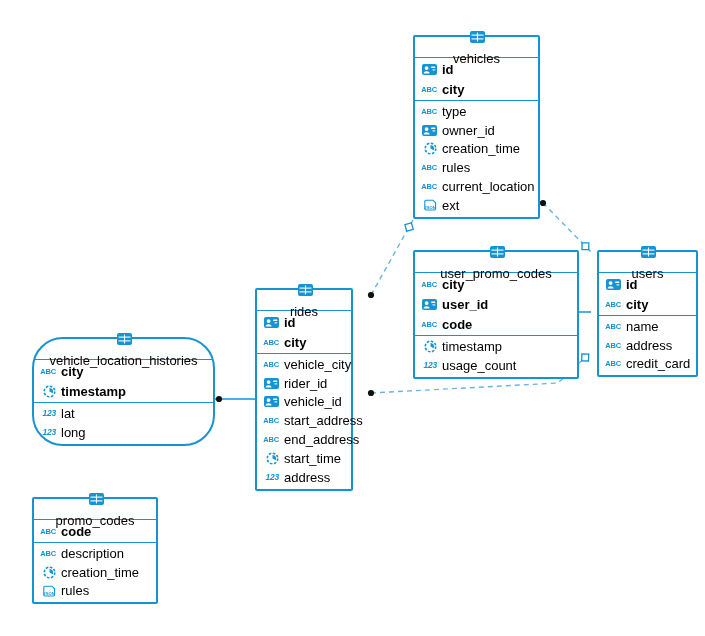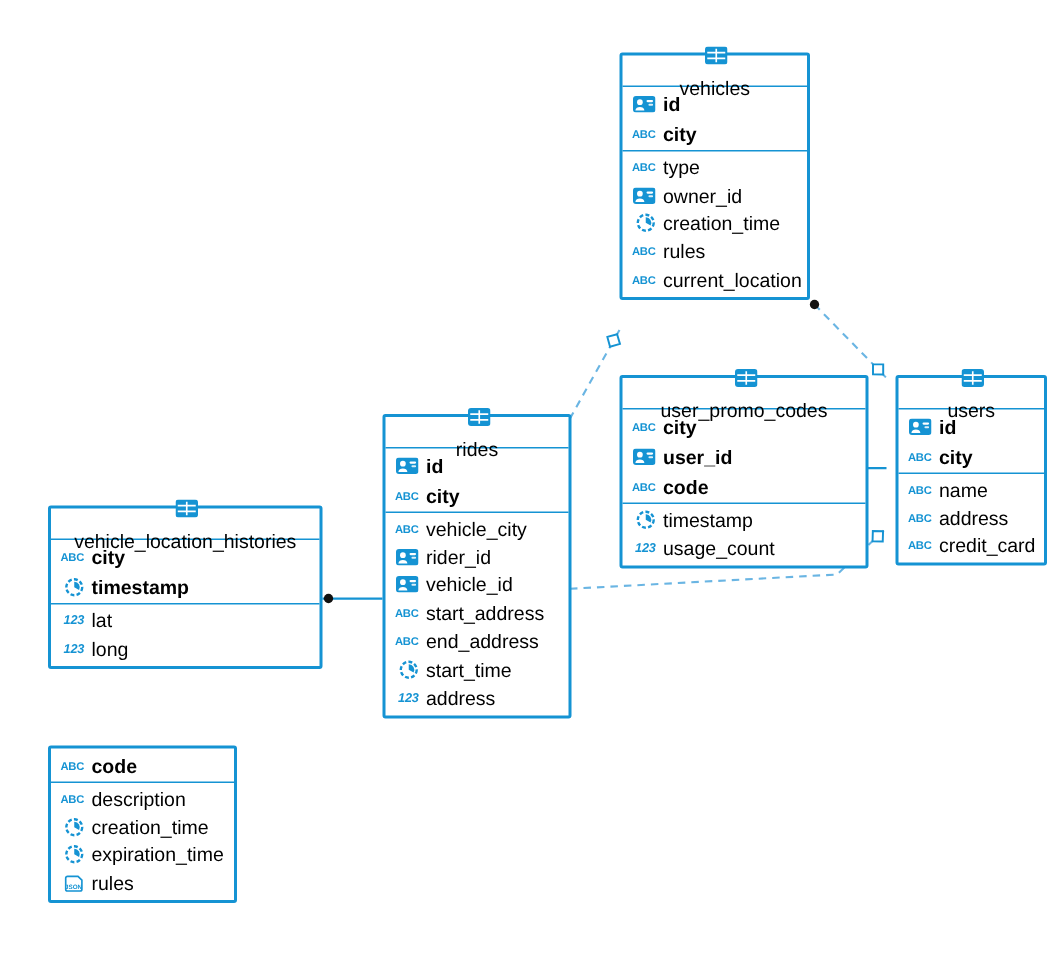--- a/index.html
+++ b/index.html
@@ -147,20 +147,29 @@
             <span class="glyph-abc">ABC</span>
           </span>
           <span>rules</span>
         </div>
         <div class="er-row">
           <span class="icon-box">
             <span class="glyph-abc">ABC</span>
           </span>
           <span>current_location</span>
         </div>
+        <div class="er-row">
+          <span class="icon-box">
+            <svg width="14" height="12" viewBox="0 0 14 12">
+              <path d="M3 1.2 h7 l2.6 2.6 v6 a1.2 1.2 0 0 1 -1.2 1.2 h-8.4 a1.2 1.2 0 0 1 -1.2 -1.2 v-7.4 a1.2 1.2 0 0 1 1.2 -1.2 z" fill="#fff" stroke="#1593d3" stroke-width="1.1"></path>
+              <text x="7" y="9.6" font-size="4.2" text-anchor="middle" fill="#1593d3" font-weight="bold">JSON</text>
+            </svg>
+          </span>
+          <span>ext</span>
+        </div>
       </div>
     </div>
     <div class="er-table" style="left: 413px; top: 250px; width: 166px;">
       <div class="er-header">
         <span class="icon-box">
           <svg width="15" height="12" viewBox="0 0 15 12">
             <rect width="15" height="12" rx="2" fill="#1593d3"></rect>
             <line x1="1.5" y1="4.1" x2="13.5" y2="4.1" stroke="#fff" stroke-width="1.1"></line>
             <line x1="1.5" y1="7.9" x2="13.5" y2="7.9" stroke="#fff" stroke-width="1.1"></line>
             <line x1="7.5" y1="1.5" x2="7.5" y2="10.5" stroke="#fff" stroke-width="1.1"></line>
@@ -258,21 +267,21 @@
           <span>address</span>
         </div>
         <div class="er-row">
           <span class="icon-box">
             <span class="glyph-abc">ABC</span>
           </span>
           <span>credit_card</span>
         </div>
       </div>
     </div>
-    <div class="er-table" style="left: 255px; top: 276px; width: 126px;">
+    <div class="er-table" style="left: 255px; top: 288px; width: 98px;">
       <div class="er-header">
         <span class="icon-box">
           <svg width="15" height="12" viewBox="0 0 15 12">
             <rect width="15" height="12" rx="2" fill="#1593d3"></rect>
             <line x1="1.5" y1="4.1" x2="13.5" y2="4.1" stroke="#fff" stroke-width="1.1"></line>
             <line x1="1.5" y1="7.9" x2="13.5" y2="7.9" stroke="#fff" stroke-width="1.1"></line>
             <line x1="7.5" y1="1.5" x2="7.5" y2="10.5" stroke="#fff" stroke-width="1.1"></line>
           </svg>
         </span>
         <span>rides</span>
@@ -350,21 +359,21 @@
           <span>start_time</span>
         </div>
         <div class="er-row">
           <span class="icon-box">
             <span class="glyph-123">123</span>
           </span>
           <span>address</span>
         </div>
       </div>
     </div>
-    <div class="er-table" style="left: 32px; top: 337px; width: 183px;">
+    <div class="er-table" style="left: 32px; top: 337px; width: 183px; border-radius: 31px;">
       <div class="er-header">
         <span class="icon-box">
           <svg width="15" height="12" viewBox="0 0 15 12">
             <rect width="15" height="12" rx="2" fill="#1593d3"></rect>
             <line x1="1.5" y1="4.1" x2="13.5" y2="4.1" stroke="#fff" stroke-width="1.1"></line>
             <line x1="1.5" y1="7.9" x2="13.5" y2="7.9" stroke="#fff" stroke-width="1.1"></line>
             <line x1="7.5" y1="1.5" x2="7.5" y2="10.5" stroke="#fff" stroke-width="1.1"></line>
           </svg>
         </span>
         <span>vehicle_location_histories</span>
@@ -395,20 +404,31 @@
         </div>
         <div class="er-row">
           <span class="icon-box">
             <span class="glyph-123">123</span>
           </span>
           <span>long</span>
         </div>
       </div>
     </div>
     <div class="er-table" style="left: 32px; top: 497px; width: 126px;">
+      <div class="er-header">
+        <span class="icon-box">
+          <svg width="15" height="12" viewBox="0 0 15 12">
+            <rect width="15" height="12" rx="2" fill="#1593d3"></rect>
+            <line x1="1.5" y1="4.1" x2="13.5" y2="4.1" stroke="#fff" stroke-width="1.1"></line>
+            <line x1="1.5" y1="7.9" x2="13.5" y2="7.9" stroke="#fff" stroke-width="1.1"></line>
+            <line x1="7.5" y1="1.5" x2="7.5" y2="10.5" stroke="#fff" stroke-width="1.1"></line>
+          </svg>
+        </span>
+        <span>promo_codes</span>
+      </div>
       <div class="key-section">
         <div class="er-row key">
           <span class="icon-box">
             <span class="glyph-abc">ABC</span>
           </span>
           <span>code</span>
         </div>
       </div>
       <div class="field-section">
         <div class="er-row">
@@ -421,29 +441,20 @@
           <span class="icon-box">
             <svg width="13" height="13" viewBox="0 0 13 13">
               <circle cx="6.5" cy="6.5" r="5.3" fill="none" stroke="#1593d3" stroke-width="1.6" stroke-dasharray="2.6 1.5"></circle>
               <path d="M6.5 6.5 L6.5 2.9 A3.6 3.6 0 0 1 9.7 8.3 Z" fill="#1593d3"></path>
             </svg>
           </span>
           <span>creation_time</span>
         </div>
         <div class="er-row">
           <span class="icon-box">
-            <svg width="13" height="13" viewBox="0 0 13 13">
-              <circle cx="6.5" cy="6.5" r="5.3" fill="none" stroke="#1593d3" stroke-width="1.6" stroke-dasharray="2.6 1.5"></circle>
-              <path d="M6.5 6.5 L6.5 2.9 A3.6 3.6 0 0 1 9.7 8.3 Z" fill="#1593d3"></path>
-            </svg>
-          </span>
-          <span>expiration_time</span>
-        </div>
-        <div class="er-row">
-          <span class="icon-box">
             <svg width="14" height="12" viewBox="0 0 14 12">
               <path d="M3 1.2 h7 l2.6 2.6 v6 a1.2 1.2 0 0 1 -1.2 1.2 h-8.4 a1.2 1.2 0 0 1 -1.2 -1.2 v-7.4 a1.2 1.2 0 0 1 1.2 -1.2 z" fill="#fff" stroke="#1593d3" stroke-width="1.1"></path>
               <text x="7" y="9.6" font-size="4.2" text-anchor="middle" fill="#1593d3" font-weight="bold">JSON</text>
             </svg>
           </span>
           <span>rules</span>
         </div>
       </div>
     </div>
   </div>

